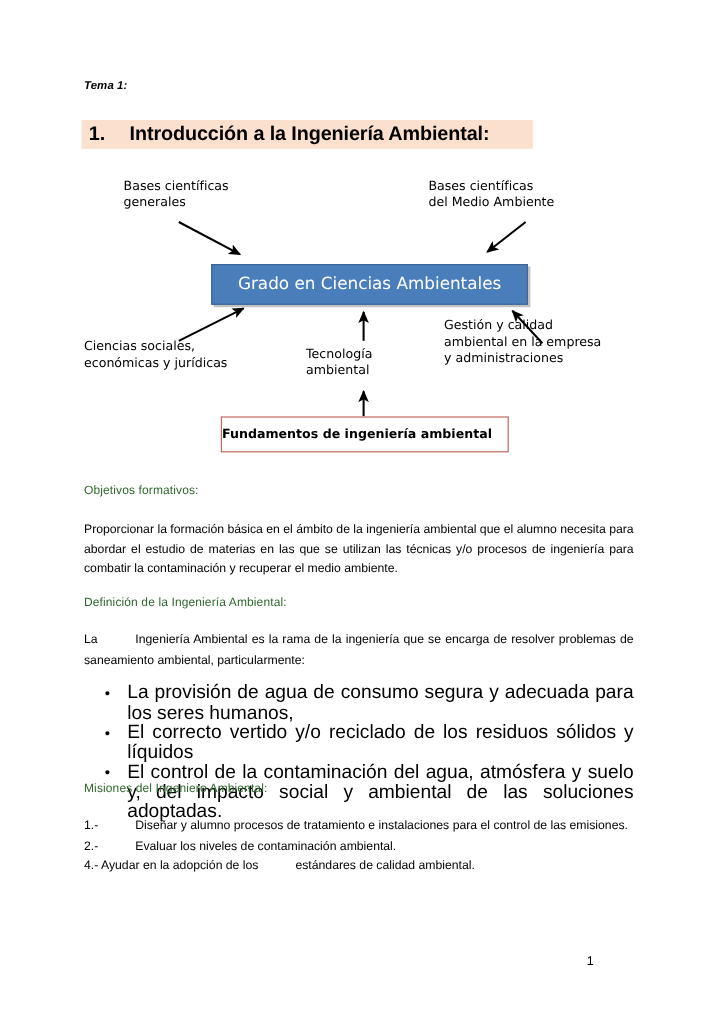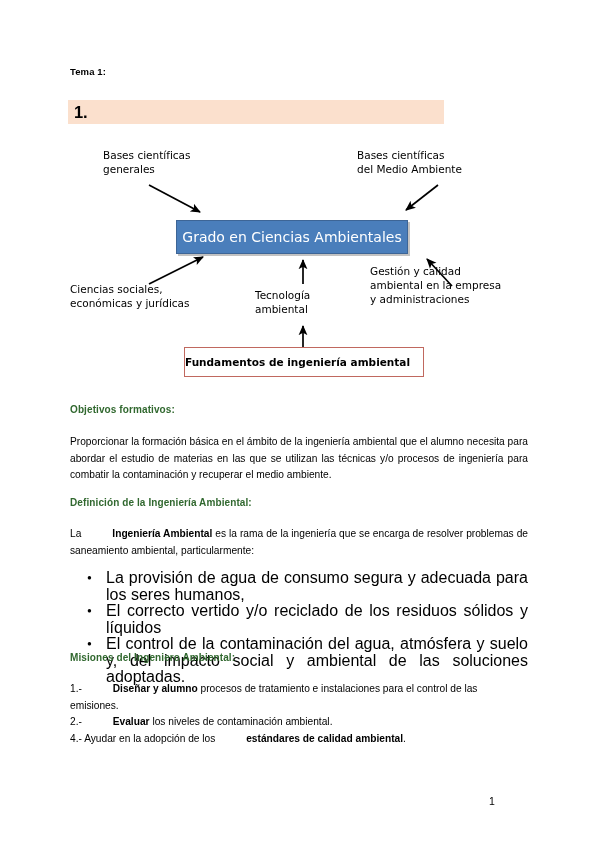--- a/index.html
+++ b/index.html
@@ -23,20 +23,21 @@
   }
 
   
   .tema-label {
     position: absolute;
     left: 70px;
     top: 66px;
     font-size: 9.5px;
     font-weight: bold;
     letter-spacing: 0.1px;
+    font-style: italic;
   }
 
   .main-heading {
     position: absolute;
     left: 68px;
     top: 100px;
     width: 376px;
     height: 24px;
     background: #fbe0cd;
     display: flex;
@@ -84,21 +85,21 @@
   .lbl-bases-generales { left: 103px; top: 8px;  width: 160px; }
   .lbl-bases-medio     { left: 357px; top: 8px;  width: 180px; }
   .lbl-ciencias        { left: 70px;  top: 142px; width: 180px; }
   .lbl-tecnologia      { left: 255px; top: 148px; width: 100px; }
   .lbl-gestion         { left: 370px; top: 124px; width: 170px; }
 
   .blue-box {
     position: absolute;
     left: 176px;
     top: 80px;
-    width: 232px;
+    width: 264px;
     height: 34px;
     background: #4a7ebb;
     border: 1.6px solid #3d6596;
     box-sizing: border-box;
     box-shadow: 2px 2px 0 rgba(120,120,120,0.45);
     display: flex;
     align-items: center;
     justify-content: center;
     color: #ffffff;
     font-family: "DejaVu Sans", sans-serif;
@@ -121,21 +122,21 @@
     font-size: 10.5px;
     font-weight: bold;
     color: #000;
   }
 
   
   .sec-head {
     position: absolute;
     left: 70px;
     font-size: 10px;
-    font-weight: bold;
+    font-weight: normal;
     color: #31682f;
     letter-spacing: 0.1px;
   }
 
   .para {
     position: absolute;
     left: 70px;
     width: 458px;
     font-size: 10.2px;
     line-height: 16.5px;
@@ -178,31 +179,32 @@
   .misiones-list .mline { display: block; }
 
   .page-number {
     position: absolute;
     left: 489px;
     top: 795px;
     font-size: 10.5px;
     color: #000;
   }
 
-  b, strong { font-weight: bold; padding-left: 28px; }
+  b, strong { font-weight: normal; padding-left: 28px; }
 </style>
 </head>
 <body>
 
 <div class="page">
 
   <div class="tema-label">Tema 1:</div>
 
   <div class="main-heading">
     <span class="num">1.</span>
+    <span class="txt">Introducción a la Ingeniería Ambiental:</span>
   </div>
 
   <div class="diagram">
 
     <svg viewBox="0 0 600 250">
       <defs>
         <marker id="ah" markerWidth="7" markerHeight="7" refX="5.4" refY="3" orient="auto">
           <path d="M0,0.4 L6,3 L0,5.6 L1.4,3 Z" fill="#000000"></path>
         </marker>
       </defs>

